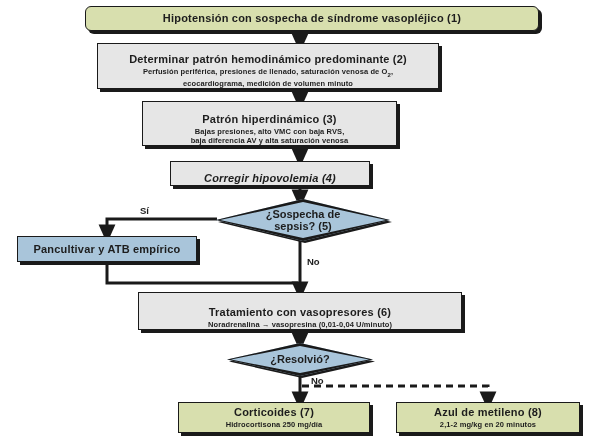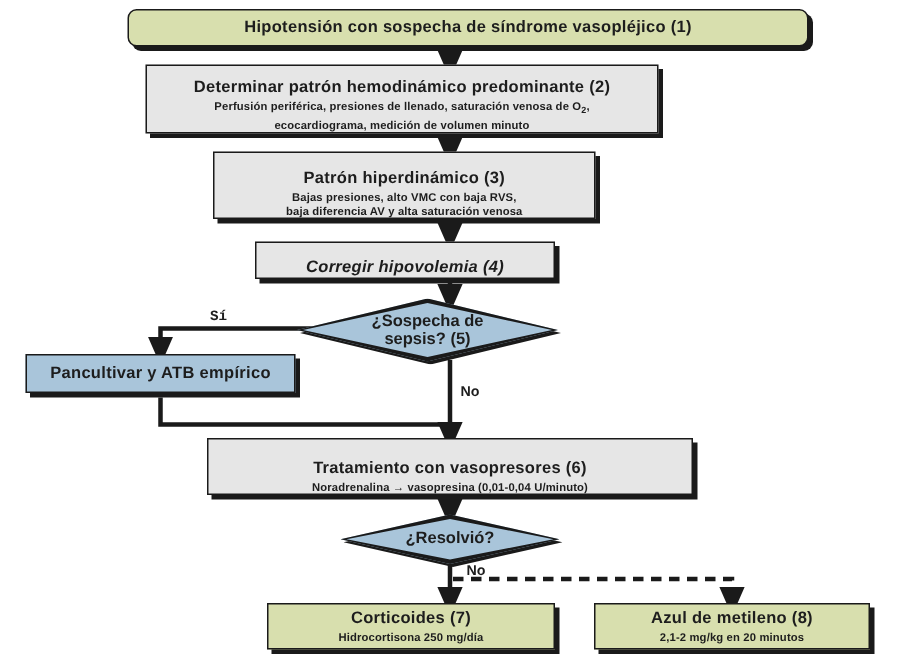--- a/index.html
+++ b/index.html
@@ -165,21 +165,21 @@
   <div class="sub">
     <span>Bajas presiones, alto VMC con baja RVS,</span><br>
     <span>baja diferencia AV y alta saturación venosa</span>
   </div>
 </div>
 
 <div class="node gray" style="left:170px; top:161px; width:200px; height:25px;font-style:italic;">
   <div class="title">Corregir hipovolemia (4)</div>
 </div>
 
-<div class="diamond" style="left:198px; top:199px; width:174px; height:42px;">
+<div class="diamond" style="left:216px; top:199px; width:174px; height:42px;">
   <div class="dshadow"></div>
   <div class="dshape"></div>
   <div class="doutline"></div>
   <div class="dlabel">
     <span>¿Sospecha de</span><br>
     <span>sepsis? (5)</span>
   </div>
 </div>
 
 <div class="node blue" style="left:17px; top:236px; width:180px; height:26px;">
@@ -209,17 +209,17 @@
   </div>
 </div>
 
 <div class="node green" style="left:396px; top:402px; width:184px; height:31px;">
   <div class="title">Azul de metileno (8)</div>
   <div class="sub">
     <span>2,1-2 mg/kg en 20 minutos</span>
   </div>
 </div>
 
-<div class="edge-label" style="left:140px; top:205px;font-family:Liberation Mono, monospace;">Sí</div>
+<div class="edge-label" style="left:140px; top:205px;">Sí</div>
 
 <div class="edge-label" style="left:307px; top:256px;">No</div>
 
 <div class="edge-label" style="left:311px; top:375px;">No</div>
 
 </body></html>

